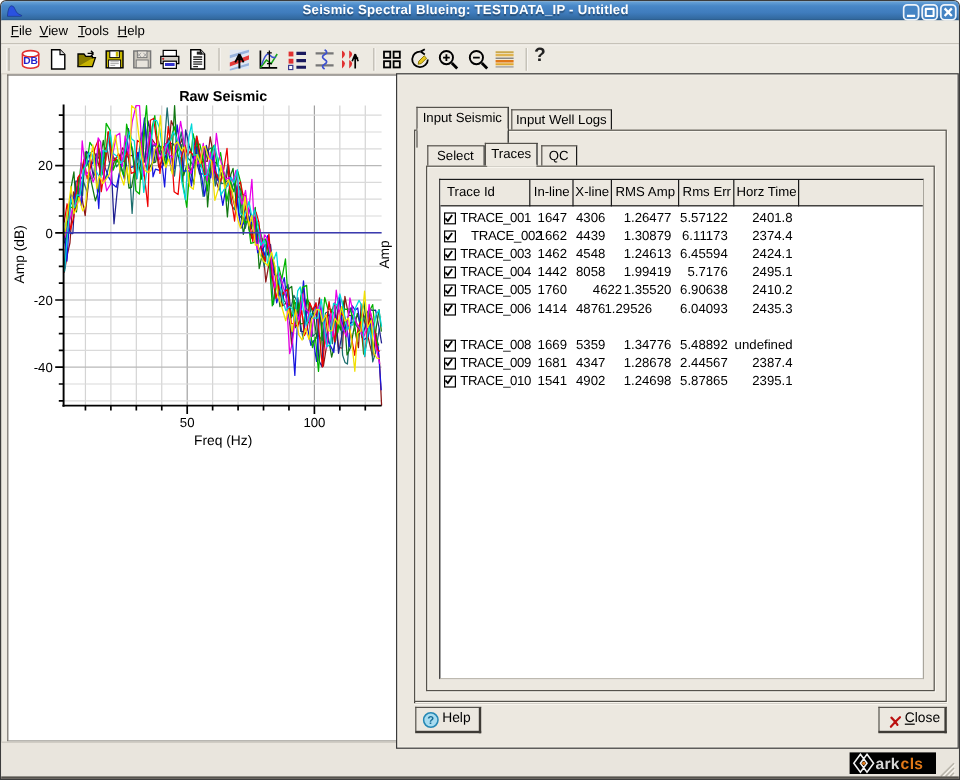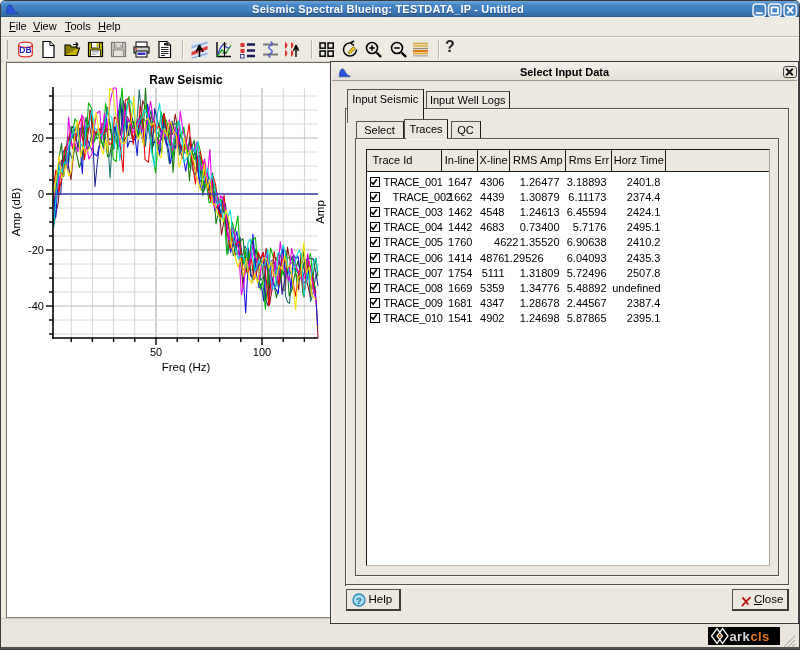--- a/index.html
+++ b/index.html
@@ -263,31 +263,20 @@
   <text x="42.5" y="13.5" font-size="13" font-weight="bold" fill="#e07818" font-family="Liberation Sans" letter-spacing="0.3">cls</text>
  </svg>
 </div>
 <svg class="abs" style="left:783px;top:635px" width="14" height="13" viewBox="0 0 14 13">
     <path d="M12 1 L1 12 M12 5 L5 12 M12 9 L9 12" stroke="#b9b5ab" stroke-width="1.3"></path>
     <path d="M13 2 L2 13 M13 6 L6 13 M13 10 L10 13" stroke="#f6f3ec" stroke-width="1"></path>
   </svg>
 <div class="winbot"></div>
 
 <div class="dlg">
- <div class="dlgtitle">
-   <svg class="abs" style="left:6px;top:3.5px" width="13" height="12" viewBox="0 0 14 13">
-        <path d="M1.2 10.6 Q1.4 6.2 2.4 3.9 Q3.3 1.7 4.8 1.8 Q6.8 2 7.8 5.2 Q8.6 7.9 10.8 8.9 L13 9.8 Q13.4 10.6 12.2 10.6 Z" fill="#2a52e0" stroke="#16307c" stroke-width="0.5"></path>
-      </svg>
-   <div class="t">Select Input Data</div>
-   <div class="xbtn">
-        <svg style="position:absolute;left:1px;top:0.5px" width="9" height="8" viewBox="0 0 9 8">
-          <path d="M1.2 0.8 L7.8 7.2 M7.8 0.8 L1.2 7.2" stroke="#111" stroke-width="1.9"></path>
-        </svg>
-      </div>
- </div>
 
  <div class="tab" style="left:15.5px;top:27px;width:77.5px;height:34px;line-height:19px;border-right:1.5px solid #1a1a1a;z-index:3">Input Seismic</div>
  <div class="tab" style="left:94.5px;top:29px;width:84.5px;height:17px;line-height:16px;border-right:1.5px solid #1a1a1a;z-index:1">Input Well Logs</div>
  <div class="frame" style="left:14px;top:46px;width:443.5px;height:477px;z-index:2"></div>
  <div class="abs" style="left:16.5px;top:45px;width:75px;height:2px;background:#ece8e0;z-index:3"></div>
 
  <div class="tab" style="left:24.5px;top:59px;width:48px;height:17px;line-height:17px;border-right:1.5px solid #1a1a1a;z-index:3">Select</div>
  <div class="tab" style="left:73px;top:56.5px;width:44px;height:19.5px;line-height:19px;border-right:1.5px solid #1a1a1a;z-index:5">Traces</div>
  <div class="tab" style="left:119.5px;top:59px;width:30px;height:17px;line-height:17px;border-right:1.5px solid #1a1a1a;z-index:3">QC</div>
  <div class="frame" style="left:23.5px;top:76px;width:424px;height:437.5px;z-index:4"></div>
@@ -305,21 +294,21 @@
    <div class="row" style="top:25.5px;width:100%">
         <span class="cb">
           <svg style="position:absolute;left:-0.5px;top:-0.5px" width="8" height="8" viewBox="0 0 8 8">
             <path d="M1.2 4 3.2 6.2 6.8 1.2" stroke="#000" stroke-width="1.5" fill="none"></path>
           </svg>
         </span>
         <span class="abs" style="left:17px;letter-spacing:-0.3px">TRACE_001</span>
         <span class="cell" style="left:66px;width:40px">1647</span>
         <span class="cell" style="left:98px;width:40px">4306</span>
         <span class="cell" style="left:143px;width:50px">1.26477</span>
-        <span class="cell" style="left:190px;width:50px">3.18893</span>
+        <span class="cell" style="left:190px;width:50px">5.57122</span>
         <span class="cell" style="left:244px;width:50px">2401.8</span>
       </div>
 <div class="row" style="top:40.6px;width:100%">
         <span class="cb">
           <svg style="position:absolute;left:-0.5px;top:-0.5px" width="8" height="8" viewBox="0 0 8 8">
             <path d="M1.2 4 3.2 6.2 6.8 1.2" stroke="#000" stroke-width="1.5" fill="none"></path>
           </svg>
         </span>
         <span class="abs" style="left:26px;letter-spacing:-0.3px">TRACE_002</span>
         <span class="cell" style="left:66px;width:40px">1662</span>
@@ -342,22 +331,22 @@
         <span class="cell" style="left:244px;width:50px">2424.1</span>
       </div>
 <div class="row" style="top:70.8px;width:100%">
         <span class="cb">
           <svg style="position:absolute;left:-0.5px;top:-0.5px" width="8" height="8" viewBox="0 0 8 8">
             <path d="M1.2 4 3.2 6.2 6.8 1.2" stroke="#000" stroke-width="1.5" fill="none"></path>
           </svg>
         </span>
         <span class="abs" style="left:17px;letter-spacing:-0.3px">TRACE_004</span>
         <span class="cell" style="left:66px;width:40px">1442</span>
-        <span class="cell" style="left:98px;width:40px">4683</span>
-        <span class="cell" style="left:143px;width:50px">0.73400</span>
+        <span class="cell" style="left:98px;width:40px">8058</span>
+        <span class="cell" style="left:143px;width:50px">1.99419</span>
         <span class="cell" style="left:190px;width:50px">5.7176</span>
         <span class="cell" style="left:244px;width:50px">2495.1</span>
       </div>
 <div class="row" style="top:85.9px;width:100%">
         <span class="cb">
           <svg style="position:absolute;left:-0.5px;top:-0.5px" width="8" height="8" viewBox="0 0 8 8">
             <path d="M1.2 4 3.2 6.2 6.8 1.2" stroke="#000" stroke-width="1.5" fill="none"></path>
           </svg>
         </span>
         <span class="abs" style="left:17px;letter-spacing:-0.3px">TRACE_005</span>
@@ -372,33 +361,20 @@
           <svg style="position:absolute;left:-0.5px;top:-0.5px" width="8" height="8" viewBox="0 0 8 8">
             <path d="M1.2 4 3.2 6.2 6.8 1.2" stroke="#000" stroke-width="1.5" fill="none"></path>
           </svg>
         </span>
         <span class="abs" style="left:17px;letter-spacing:-0.3px">TRACE_006</span>
         <span class="cell" style="left:66px;width:40px">1414</span>
         <span class="cell" style="left:98px;width:40px">4876</span>
         <span class="cell" style="left:127px;width:50px">1.29526</span>
         <span class="cell" style="left:190px;width:50px">6.04093</span>
         <span class="cell" style="left:244px;width:50px">2435.3</span>
-      </div>
-<div class="row" style="top:116.1px;width:100%">
-        <span class="cb">
-          <svg style="position:absolute;left:-0.5px;top:-0.5px" width="8" height="8" viewBox="0 0 8 8">
-            <path d="M1.2 4 3.2 6.2 6.8 1.2" stroke="#000" stroke-width="1.5" fill="none"></path>
-          </svg>
-        </span>
-        <span class="abs" style="left:17px;letter-spacing:-0.3px">TRACE_007</span>
-        <span class="cell" style="left:66px;width:40px">1754</span>
-        <span class="cell" style="left:98px;width:40px">5111</span>
-        <span class="cell" style="left:143px;width:50px">1.31809</span>
-        <span class="cell" style="left:190px;width:50px">5.72496</span>
-        <span class="cell" style="left:244px;width:50px">2507.8</span>
       </div>
 <div class="row" style="top:131.2px;width:100%">
         <span class="cb">
           <svg style="position:absolute;left:-0.5px;top:-0.5px" width="8" height="8" viewBox="0 0 8 8">
             <path d="M1.2 4 3.2 6.2 6.8 1.2" stroke="#000" stroke-width="1.5" fill="none"></path>
           </svg>
         </span>
         <span class="abs" style="left:17px;letter-spacing:-0.3px">TRACE_008</span>
         <span class="cell" style="left:66px;width:40px">1669</span>
         <span class="cell" style="left:98px;width:40px">5359</span>

